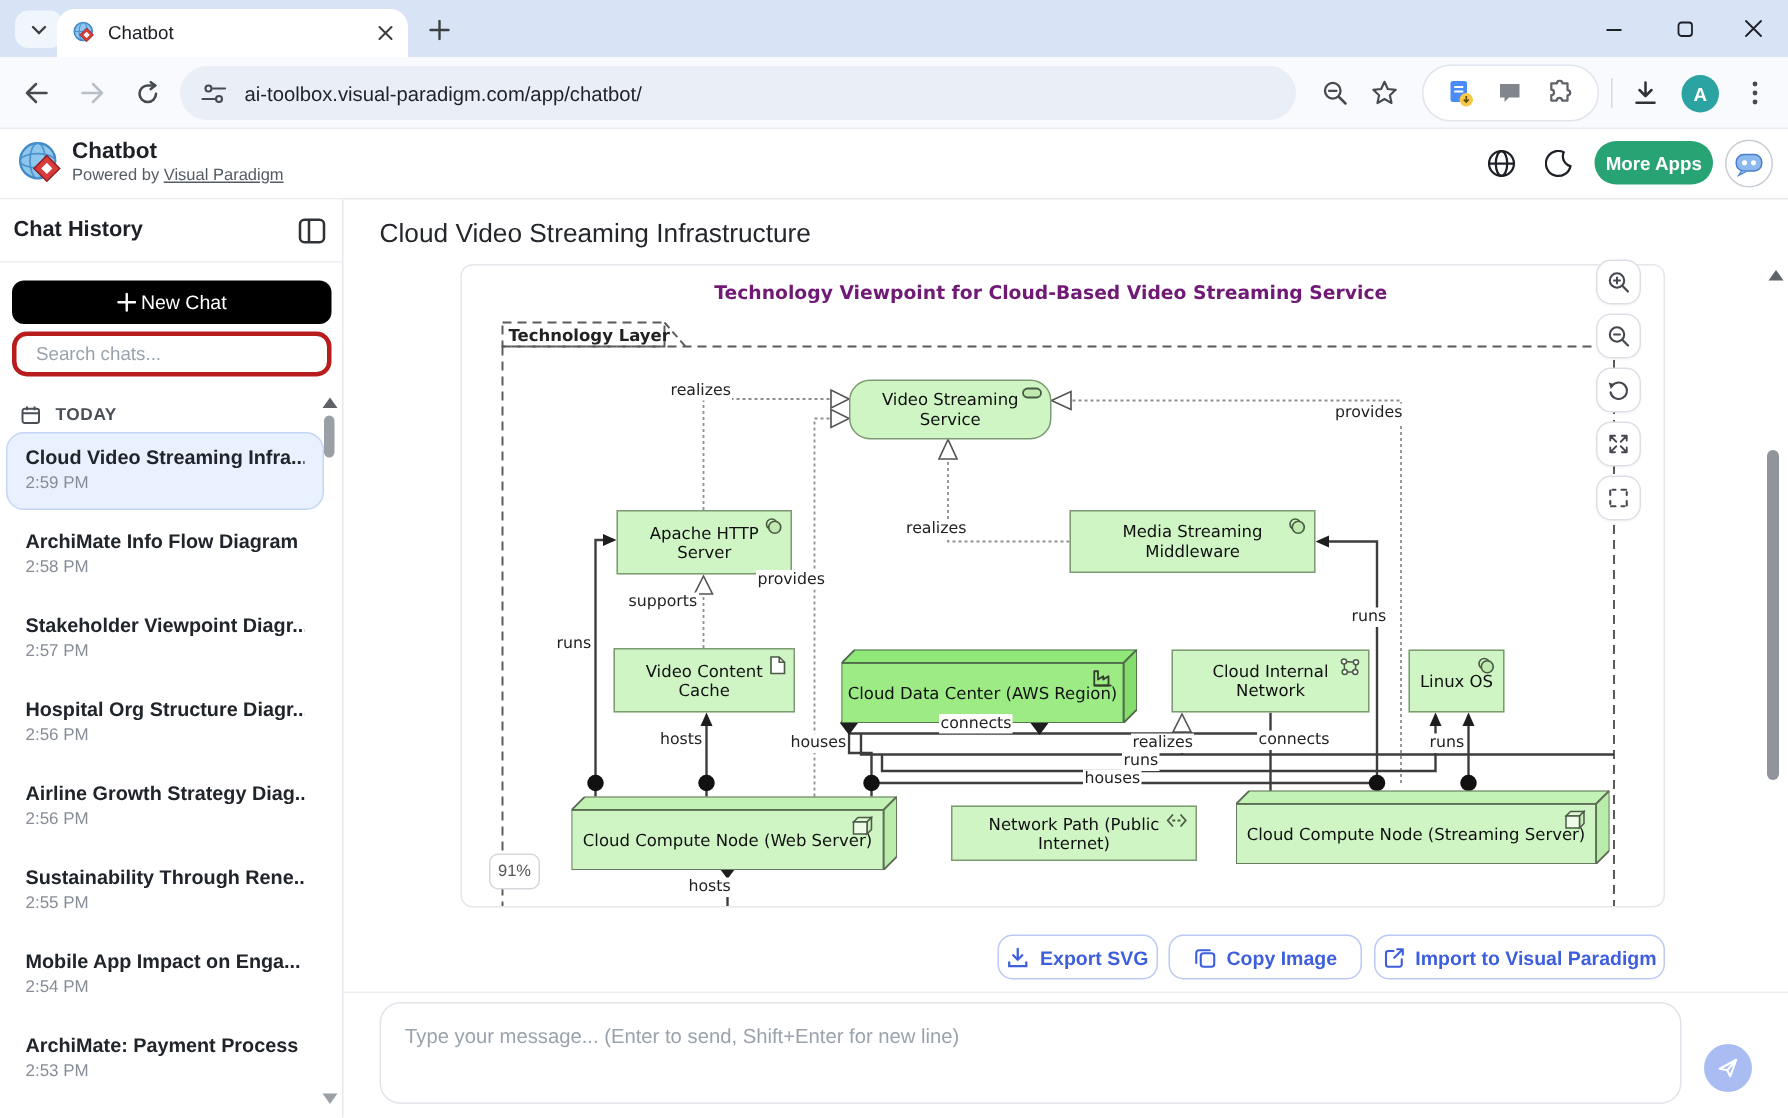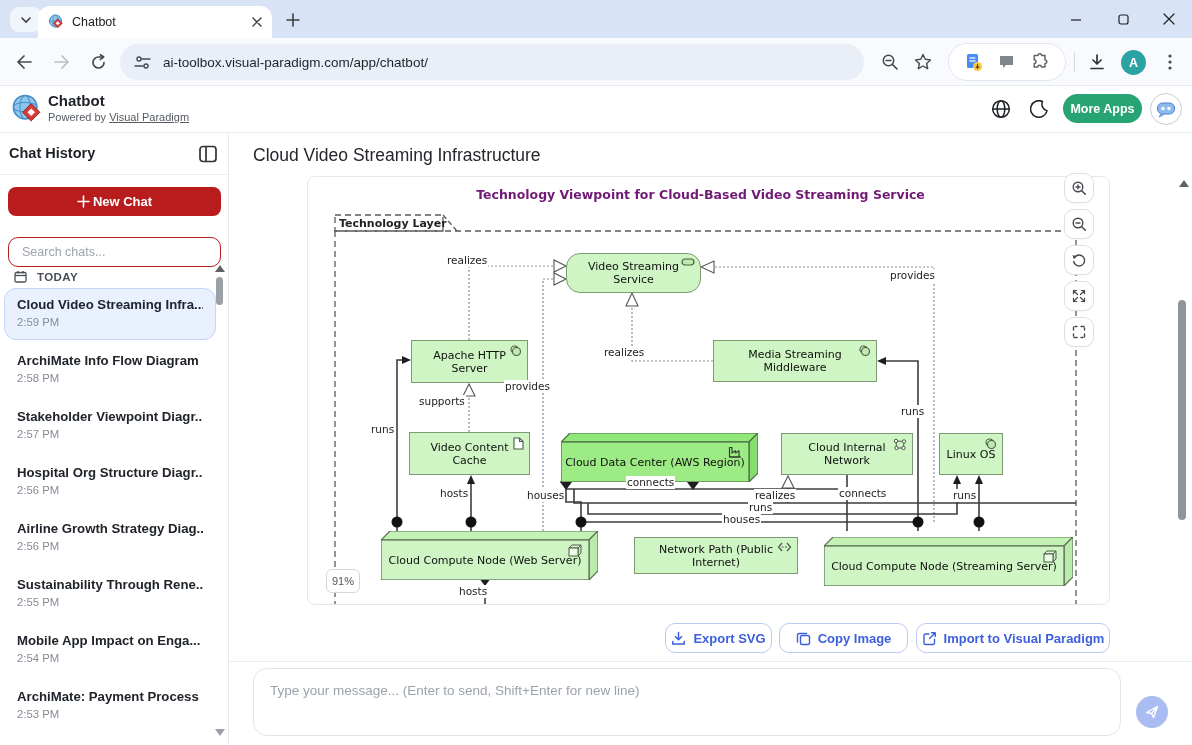--- a/index.html
+++ b/index.html
@@ -25,22 +25,22 @@
   .app-title { position:absolute; left:48px; top:6px; font-size:15px; font-weight:bold; color:#1d2127; }
   .powered { position:absolute; left:48px; top:25px; font-size:11px; color:#555b63; }
   .powered a { color:#555b63; text-decoration:underline;text-align:right; }
   .more-apps { position:absolute; left:1063px; top:8px; width:79px; height:29px; border-radius:15px; background:#27a374; color:#fff; font-size:12.5px; font-weight:bold; display:flex; align-items:center; justify-content:center; border:none; }
   .robot-btn { position:absolute; left:1150px; top:7px; width:32px; height:32px; border-radius:50%; border:1.5px solid #c8cdd4; background:#fff; display:flex; align-items:center; justify-content:center; }
 
   
   .sidebar { position:absolute; left:0; top:133px; width:229px; height:612px; background:#fff; border-right:1px solid #e6e9ed; }
   .sb-head { position:absolute; left:0; top:0; width:228px; height:42px; border-bottom:1px solid #eceff3; }
   .sb-title { position:absolute; left:9px; top:12px; font-size:14.5px; font-weight:bold; color:#1d2127; }
-  .new-chat { position:absolute; left:8px; top:54px; width:213px; height:29px; background:#b91c1c; border:none; border-radius:8px; color:#fff; font-size:13px; font-weight:bold; display:flex; align-items:center; justify-content:center; gap:3px; }
-  .search { position:absolute; left:8px; top:104px; width:213px; height:30px; border:1px solid #b91c1c; border-radius:10px; font-size:12.5px; color:#333; padding:0 13px; outline:none; background:#fff; font-family:"Liberation Sans",sans-serif; }
+  .new-chat { position:absolute; left:8px; top:54px; width:213px; height:29px; background:#000000; border:none; border-radius:8px; color:#fff; font-size:13px; font-weight:normal; display:flex; align-items:center; justify-content:center; gap:3px; }
+  .search { position:absolute; left:8px; top:88px; width:213px; height:30px; border:3px solid #b91c1c; border-radius:10px; font-size:12.5px; color:#333; padding:0 13px; outline:none; background:#fff; font-family:"Liberation Sans",sans-serif; }
   .search::placeholder { color:#9aa3ad; }
   .sb-section { position:absolute; left:14px; top:137px; display:flex; align-items:center; gap:10px; }
   .sb-section-label { font-size:11.5px; font-weight:bold; color:#4a4f57; letter-spacing:.4px; }
   .sb-list { position:absolute; left:4px; top:155px; width:212px; }
   .sb-item { position:relative; height:52px; margin-bottom:4px; padding:8px 12px; border-radius:12px; border:1px solid transparent; }
   .sb-item.sel { background:#e9f1fe; border-color:#c3d6f8; }
   .sb-item-title { font-size:13.2px; font-weight:bold; color:#20242b; white-space:nowrap; overflow:hidden; }
   .sb-item-time { font-size:11.3px; color:#868d96; margin-top:4px; }
   .sb-scroll-up { position:absolute; left:215px; top:132px; width:0; height:0; border-left:5px solid transparent; border-right:5px solid transparent; border-bottom:7px solid #5f6368; }
   .sb-thumb { position:absolute; left:216px; top:144px; width:7px; height:28px; background:#9aa0a6; border-radius:4px; }
@@ -422,21 +422,21 @@
           <rect x="1" y="4" width="9" height="8" fill="#eefbe8" stroke="#4a5a44" stroke-width="1"></rect>
         </svg>
     </div>
     <div class="node" style="left:326px;top:360px;width:164px;height:37px">
       <span class="nlabel">Network Path (Public Internet)</span>
       <svg class="nicon" width="15" height="10" viewBox="0 0 15 10">
           <path d="M5 1 L1.5 5 L5 9 M10 1 L13.5 5 L10 9" fill="none" stroke="#4a5a44" stroke-width="1.2"></path>
           <line x1="4.5" y1="5" x2="10.5" y2="5" stroke="#4a5a44" stroke-width="1.2" stroke-dasharray="2 1.5"></line>
         </svg>
     </div>
-    <div class="node3d" style="left:516px;top:360px;width:249px;height:49px">
+    <div class="node3d" style="left:516px;top:350px;width:249px;height:49px">
       <svg width="249" height="49" viewBox="0 0 249 49">
         <polygon points="0,9 9,0 249,0 240,9" fill="#c3f2b5" stroke="#5c6e55" stroke-width="1.2"></polygon>
         <polygon points="240,9 249,0 249,40 240,49" fill="#b9ecaa" stroke="#5c6e55" stroke-width="1.2"></polygon>
         <rect x="0" y="9" width="240" height="40" fill="#cff5c4" stroke="#5c6e55" stroke-width="1.2"></rect>
       </svg>
       <span class="nlabel" style="width:240px">Cloud Compute Node (Streaming Server)</span>
       <svg class="nicon" width="14" height="13" viewBox="0 0 14 13">
           <polygon points="1,4 4,1 13,1 10,4" fill="#dff8d6" stroke="#4a5a44" stroke-width="1"></polygon>
           <polygon points="10,4 13,1 13,9 10,12" fill="#c9eebb" stroke="#4a5a44" stroke-width="1"></polygon>
           <rect x="1" y="4" width="9" height="8" fill="#eefbe8" stroke="#4a5a44" stroke-width="1"></rect>

